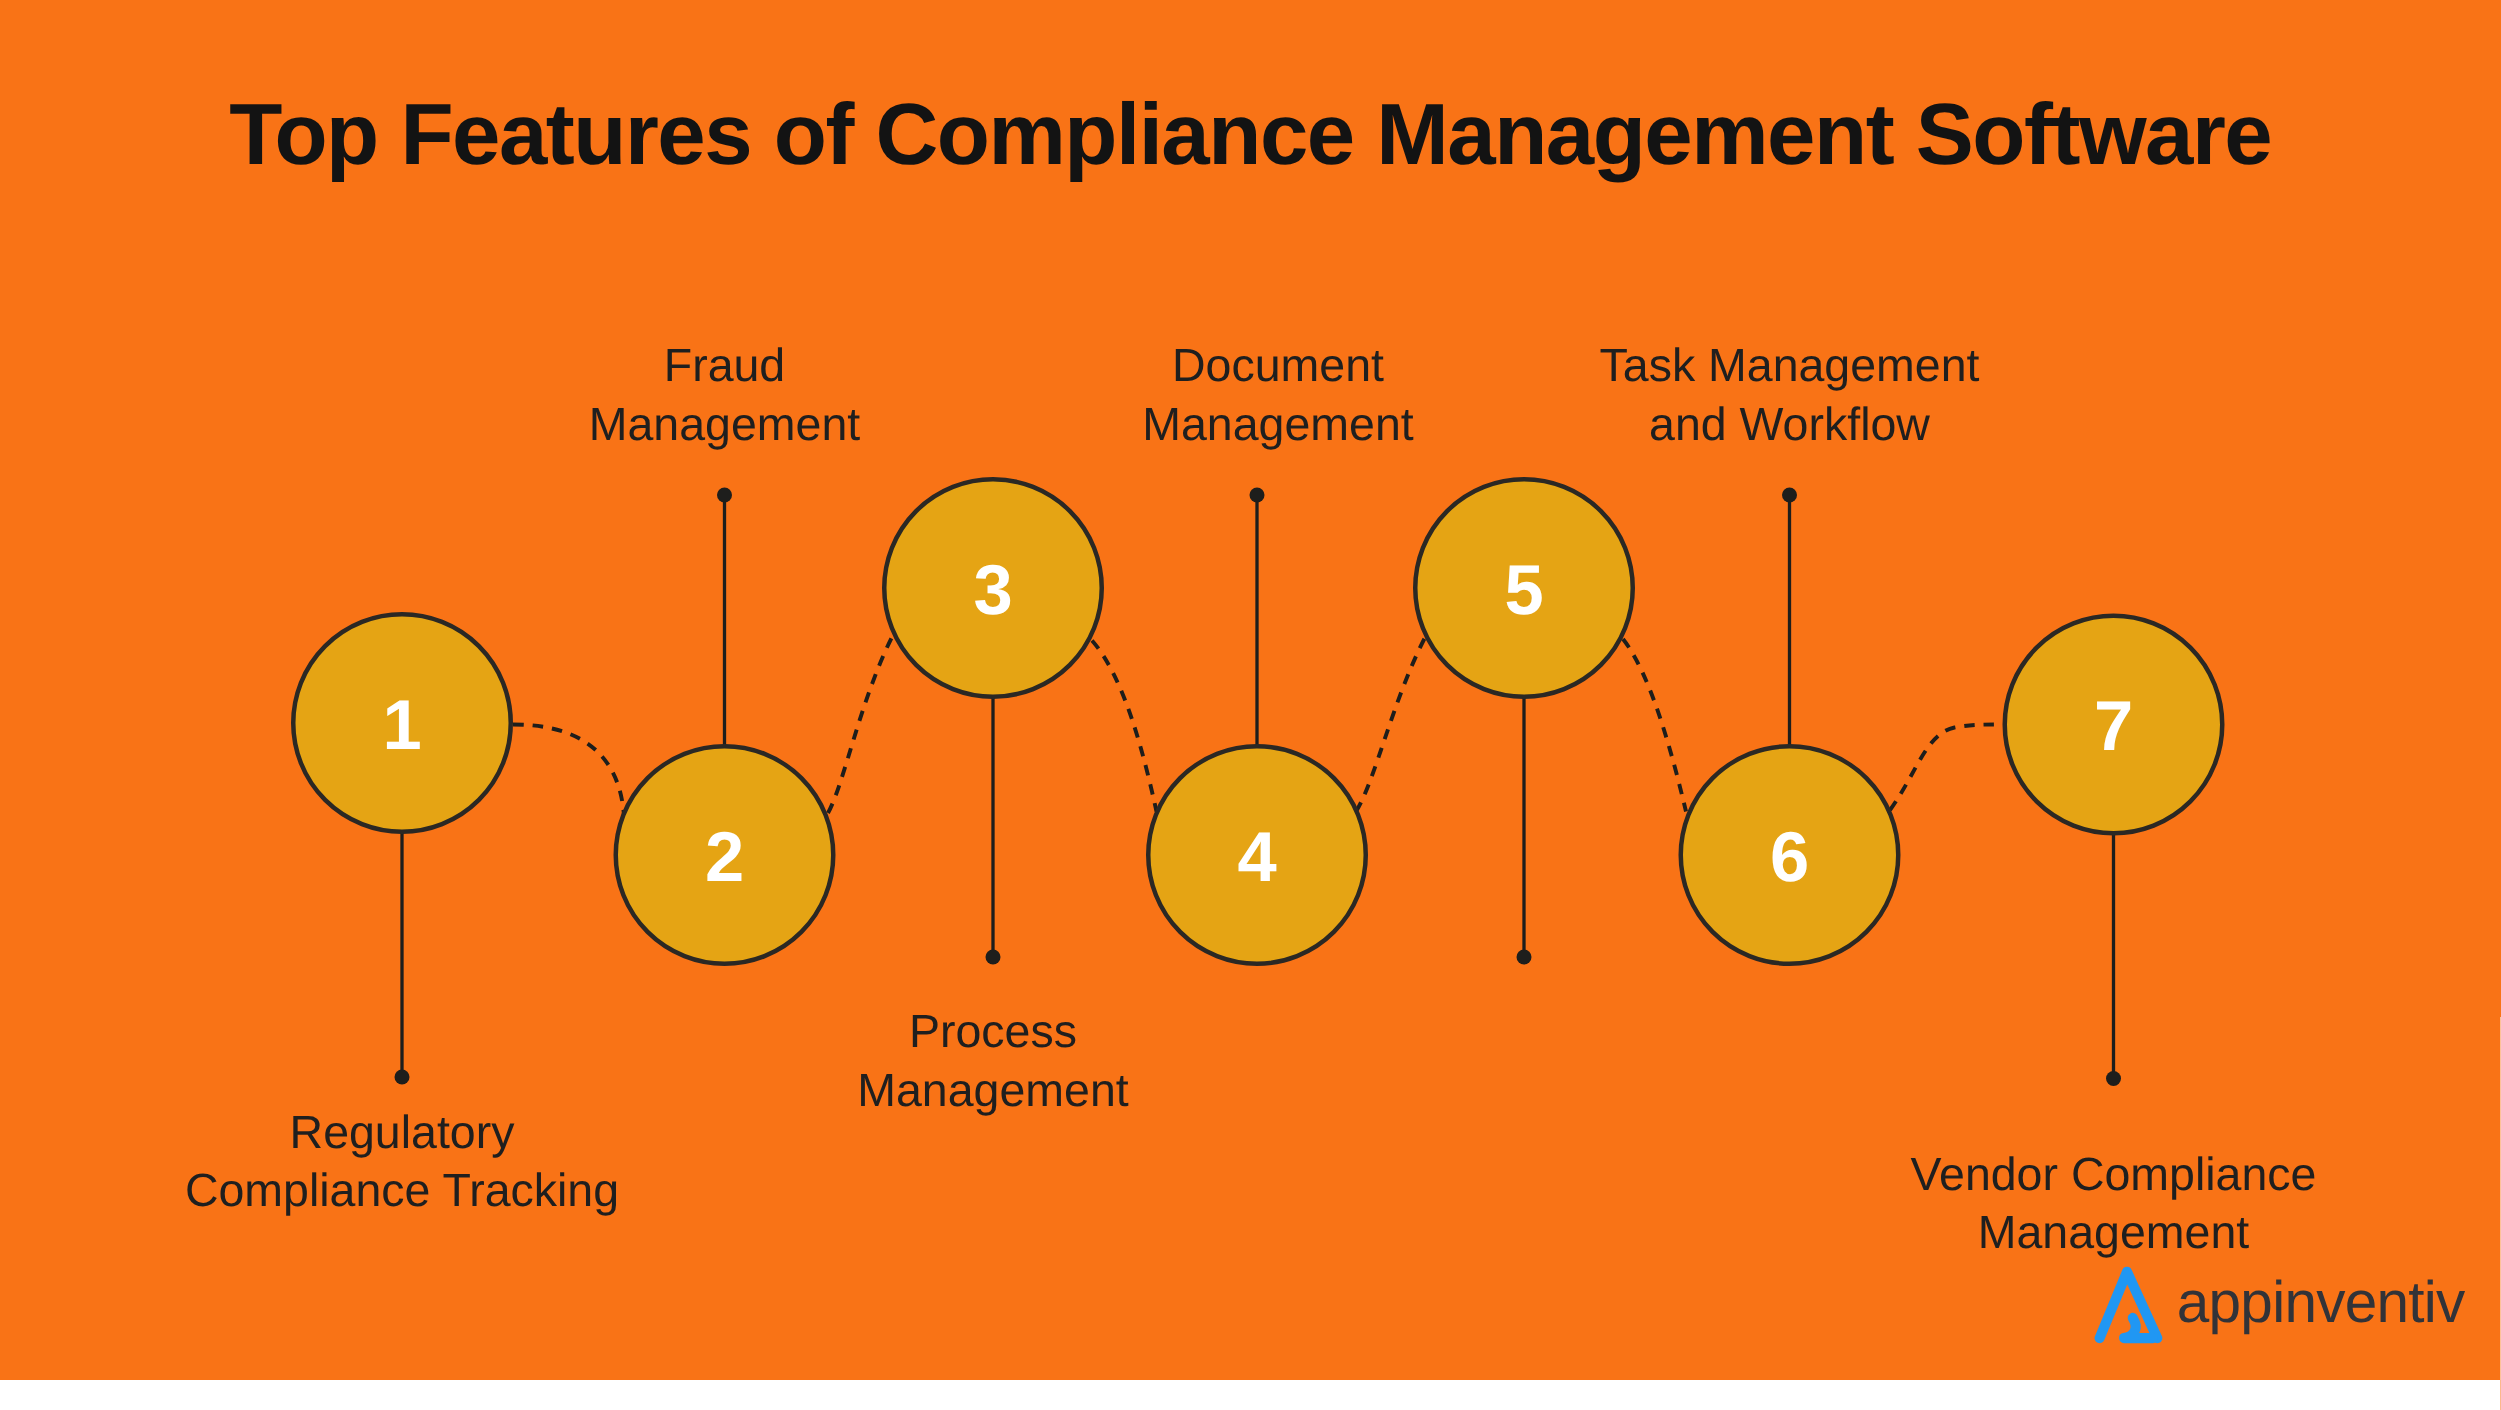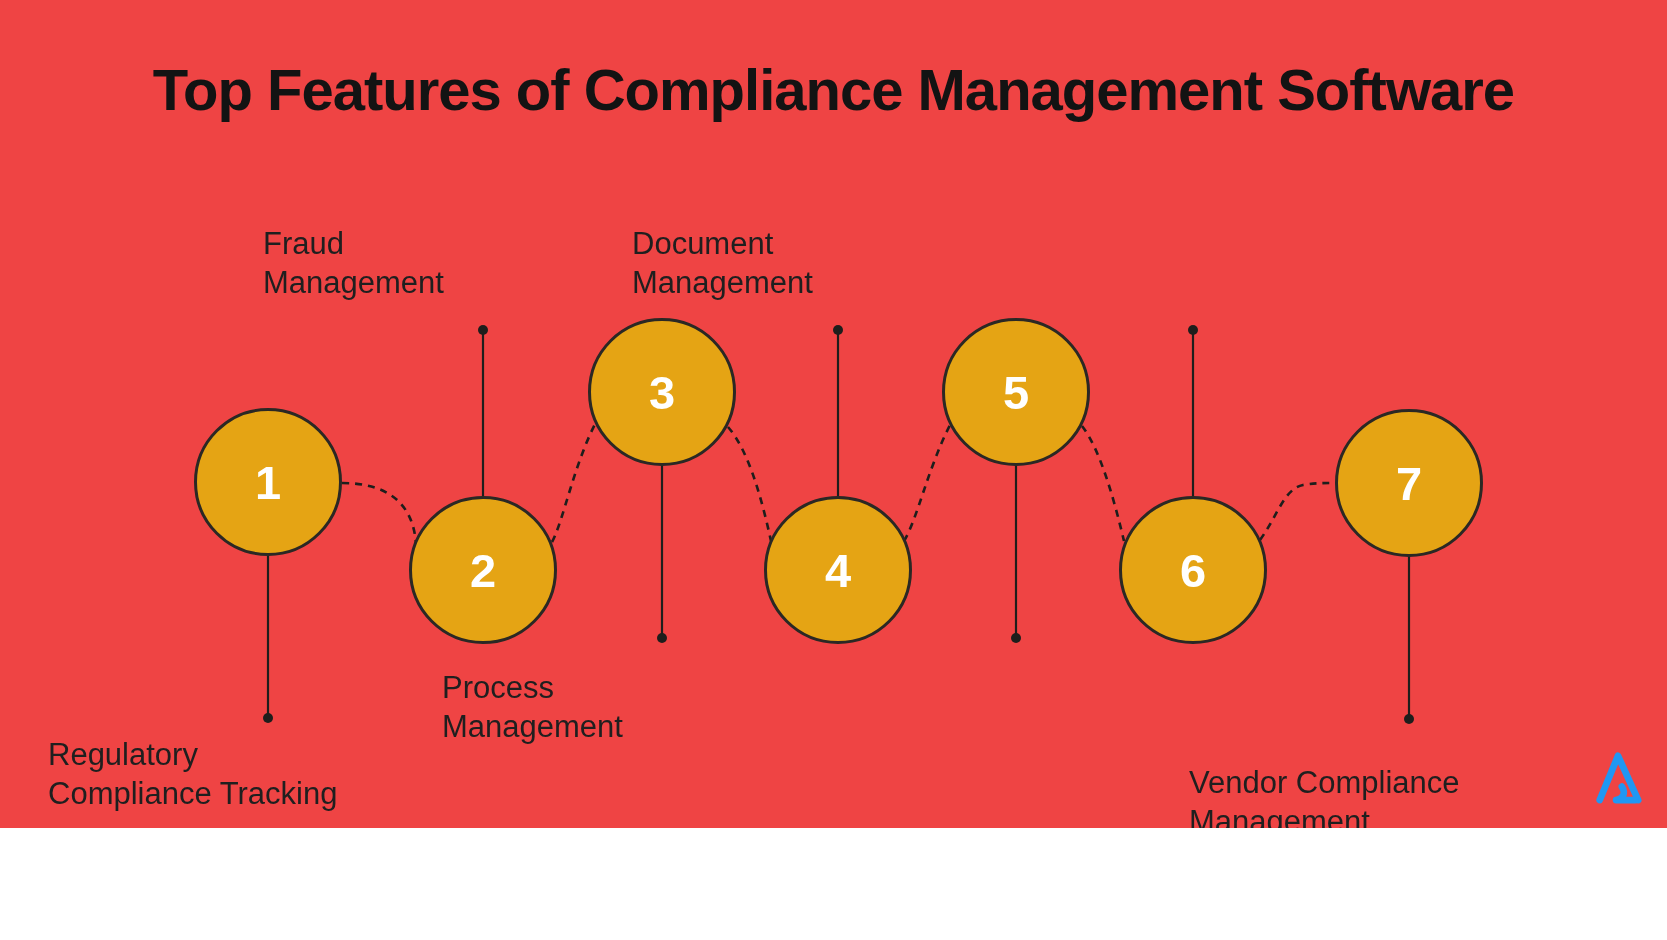--- a/index.html
+++ b/index.html
@@ -1,36 +1,36 @@
 <!DOCTYPE html>
 <html><head>
 <meta charset="utf-8">
 <style>
   html,body{margin:0;padding:0;background:#ffffff;}
   #canvas{
-    position:relative;width:1667px;height:828px;background:#ef4444;
+    position:relative;width:1667px;height:920px;background:#f97316;
     font-family:"Liberation Sans","DejaVu Sans",sans-serif;overflow:hidden;
   }
   .title{
     position:absolute;left:0;top:56px;width:1667px;text-align:center;
     font-size:58px;font-weight:700;letter-spacing:-1px;color:var(--title-text,#131313);
     margin:0;
   }
   .conn-layer{position:absolute;left:0;top:0;width:1667px;height:940px;}
   .node{
     position:absolute;width:148px;height:148px;border-radius:50%;
     box-sizing:border-box;border:3px solid var(--circle-stroke,#2B2824);
     background:var(--circle-fill,#E5A414);
     display:flex;align-items:center;justify-content:center;
   }
   .node .num{
     color:var(--number-text,#ffffff);font-size:47px;font-weight:600;line-height:1;
   }
   .flabel{
-    position:absolute;width:440px;
+    position:absolute;width:440px;text-align:center;
     font-size:31px;line-height:39px;color:var(--label-text,#1F1F1F);
     white-space:pre-line;font-weight:400;
   }
   
   .n1{left:194px;top:408px;} .n2{left:409px;top:496px;} .n3{left:588px;top:318px;}
   .n4{left:764px;top:496px;} .n5{left:942px;top:318px;} .n6{left:1119px;top:496px;}
   .n7{left:1335px;top:409px;}
   .l1{left:48px;top:735px;}  .l2{left:263px;top:224px;} .l3{left:442px;top:668px;}
   .l4{left:632px;top:224px;} .l5{left:796px;top:675px;} .l6{left:973px;top:224px;}
   .l7{left:1189px;top:727px;margin-top:36px;}
@@ -107,23 +107,26 @@
   </div>
 
   <div class="flabel l1">Regulatory
 Compliance Tracking</div>
   <div class="flabel l2">Fraud
 Management</div>
   <div class="flabel l3">Process
 Management</div>
   <div class="flabel l4">Document
 Management</div>
+  <div class="flabel l6">Task Management
+and Workflow</div>
   <div class="flabel l7">Vendor Compliance
 Management</div>
 
   <div class="brand">
     <svg width="50" height="58" viewBox="0 0 52 58" fill="none" xmlns="http://www.w3.org/2000/svg">
       <path d="M 7,53 L 26,7 L 47,53" stroke="#2097F3" stroke-width="7" stroke-linecap="round" stroke-linejoin="round"></path>
       <path d="M 44,53 L 24,53 C 31,52 34.5,46 30,39" stroke="#2097F3" stroke-width="7" stroke-linecap="round" stroke-linejoin="round"></path>
     </svg>
+    <span class="brand-text">appinventiv</span>
   </div>
 
 </div>
 
 </body></html>

